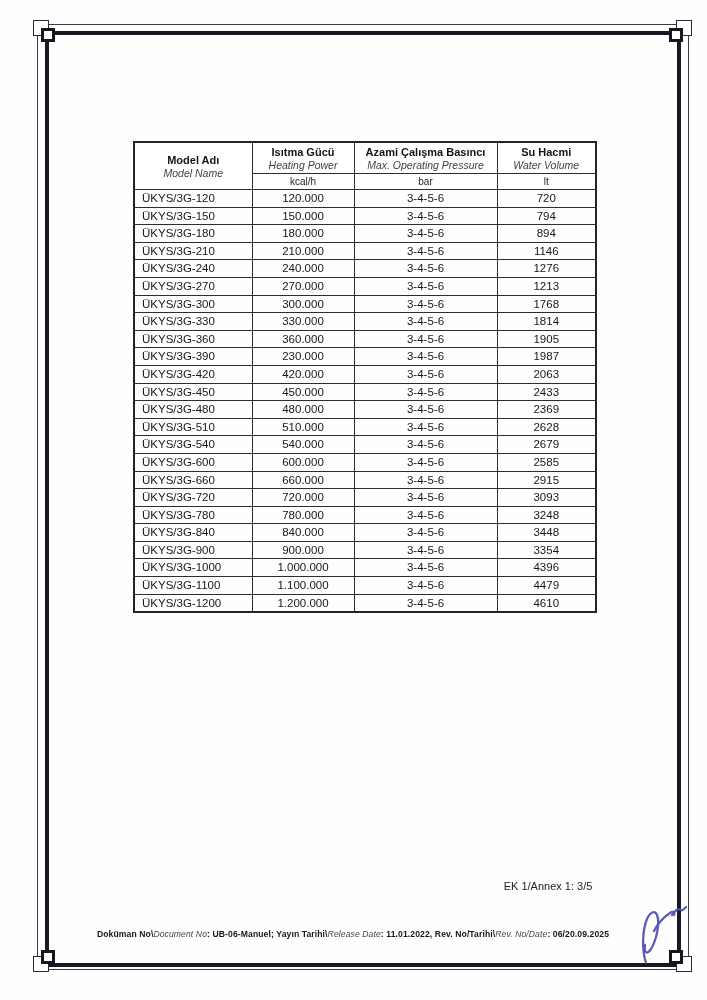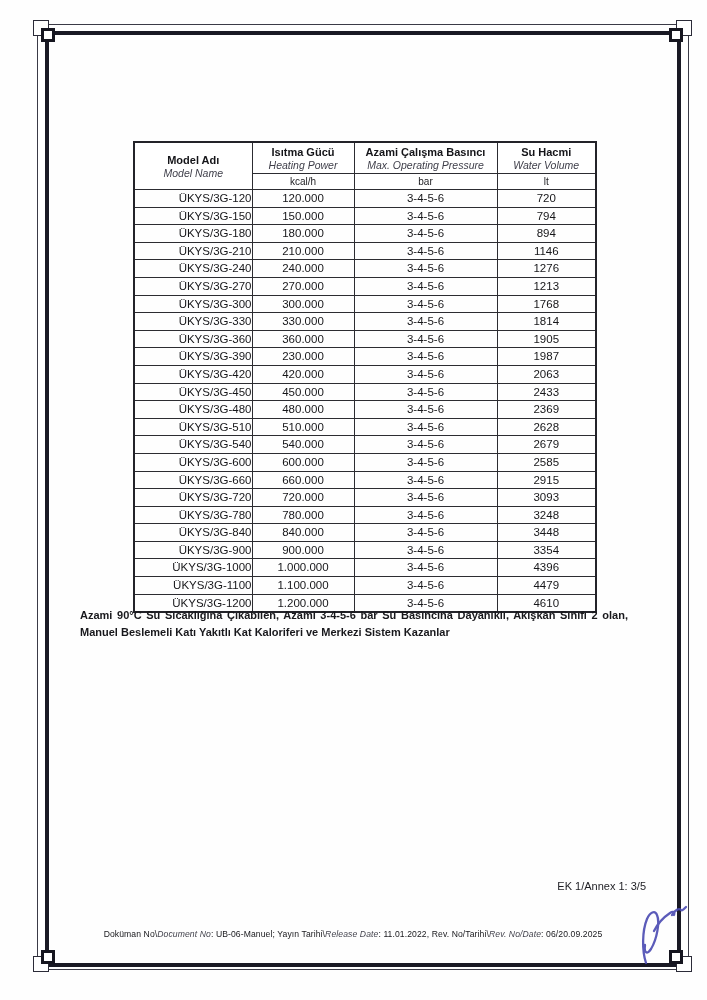--- a/index.html
+++ b/index.html
@@ -52,45 +52,45 @@
   .spec-table{border:2px solid #232329;margin-top:31px;}
   .hd-title{display:block;font-size:11px;font-weight:bold;line-height:13px;color:#141418;}
   .hd-sub{display:block;font-size:10.5px;font-style:italic;font-weight:normal;line-height:12px;color:#3e3e49;}
   .spec-table thead th{text-align:center;vertical-align:middle;background:#fff;}
   .row-titles th{height:30px;}
   .row-units th{height:15px;font-size:10px;font-weight:normal;line-height:15px;color:#1c1c20;}
   .spec-table tbody td{
     height:16.6px;line-height:16.6px;font-size:11.5px;
     text-align:center;color:#161619;white-space:nowrap;overflow:hidden;
   }
-  .spec-table tbody td:first-child{text-align:right;padding-left:7px;}
+  .spec-table tbody td:first-child{text-align:left;padding-left:7px;}
 
   
   .note-tr{
     position:absolute;left:80px;top:596px;width:548px;
     font-size:11px;font-weight:600;line-height:16.5px;
     color:#18181c;text-align:justify;
   }
   .note-en{
     position:absolute;left:80px;top:646px;width:548px;
     font-size:11px;font-style:italic;font-weight:500;line-height:16.5px;
     color:#35353e;text-align:justify;
   }
 
   
   .annex{
     position:absolute;left:450px;top:880px;width:196px;
-    text-align:right;font-size:11px;color:#1d1d22;
+    text-align:center;font-size:11px;color:#1d1d22;
   }
   .footer-line{
     position:absolute;left:50px;top:929px;width:606px;
     text-align:center;font-size:8.6px;color:#17171b;
     white-space:nowrap;letter-spacing:0.1px;
   }
-  .footer-line .bold{font-weight:normal;}
+  .footer-line .bold{font-weight:bold;}
   .footer-line .italic{font-style:italic;color:#44444e;}
 
   .signature{position:absolute;left:634px;top:893px;width:54px;height:74px;}
 </style>
 </head>
 <body>
 
 <div class="page">
 
   <div class="frame-outer"></div>
@@ -300,21 +300,20 @@
 
     <tr>
       <td>ÜKYS/3G-1200</td>
       <td>1.200.000</td>
       <td>3-4-5-6</td>
       <td>4610</td>
     </tr>
   </tbody>
   </table>
 
-  <p class="note-tr">Azami 90°C Su Sıcaklığına Çıkabilen, Azami 3-4-5-6 bar Su Basıncına Dayanıklı, Akışkan Sınıfı 2 olan, Manuel Beslemeli Katı Yakıtlı Kat Kaloriferi ve Merkezi Sistem Kazanlar</p>
 
   <div class="annex">EK 1/Annex 1: 3/5</div>
 
   <div class="footer-line"><span class="bold">Doküman No\</span><span class="italic">Document No</span><span class="bold">: </span><span class="bold">UB-06-Manuel; Yayın Tarihi\</span><span class="italic">Release Date</span><span class="bold">: </span><span class="bold">11.01.2022, Rev. No/Tarihi\</span><span class="italic">Rev. No/Date</span><span class="bold">: </span><span class="bold">06/20.09.2025</span></div>
 
   <svg class="signature" viewBox="0 0 54 74">
     <g fill="none" stroke="#4a4ab2" stroke-width="2.3" stroke-linecap="round" stroke-linejoin="round" opacity="0.9">
       <path d="M12,70 C8,58 8,38 13,26 C16,19 21,17 23,22 C26,29 23,46 17,56 C13,62 10,60 11,52"></path>
       <path d="M20,38 C24,30 30,24 36,20 C39,18 41,19 40,22"></path>
       <path d="M38,22 C41,17 45,15 47,17 C48,18 50,16 52,14"></path>

